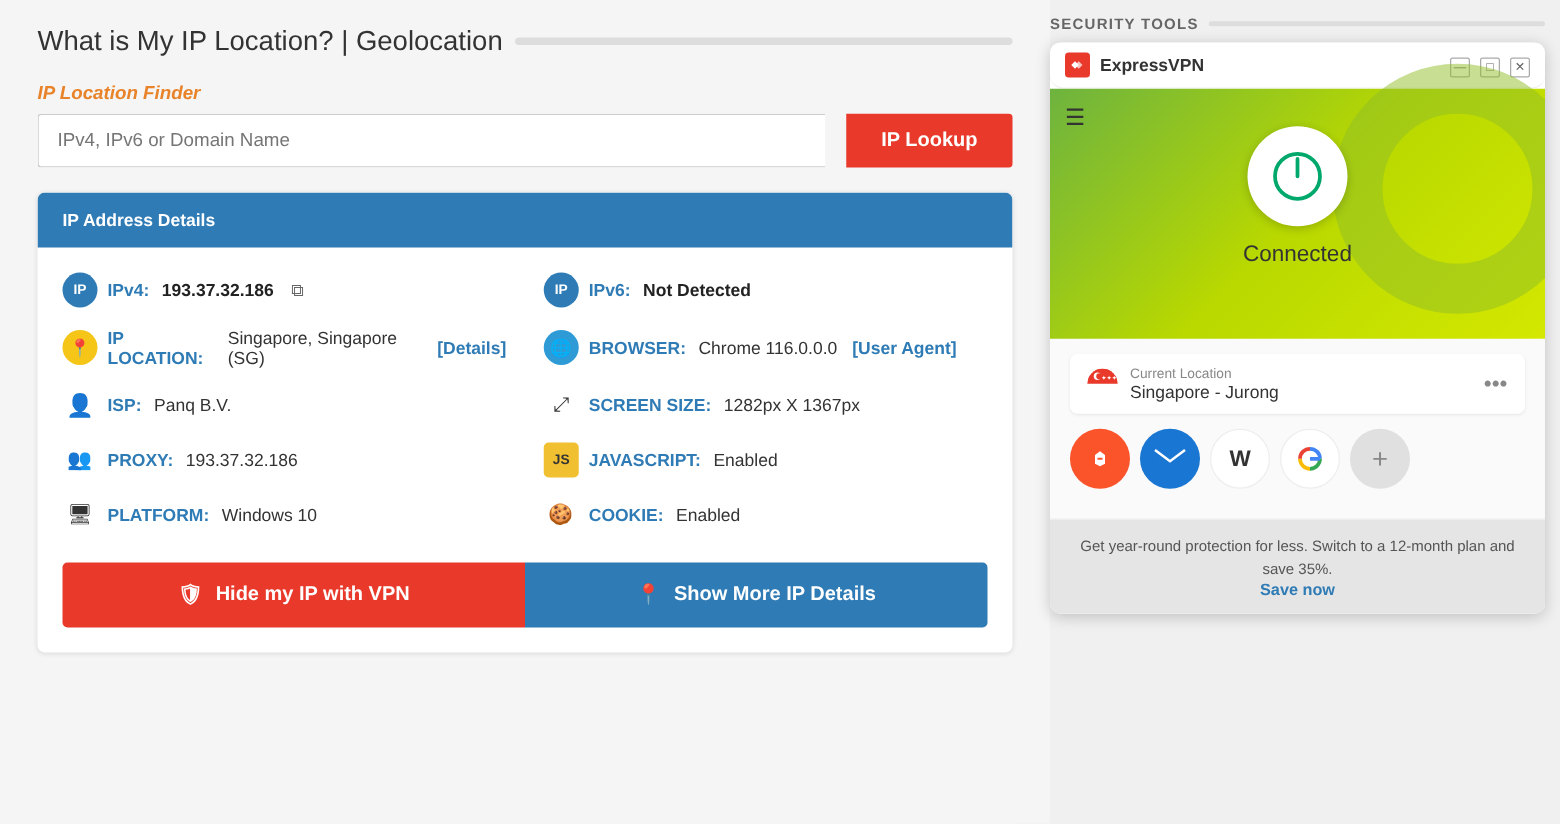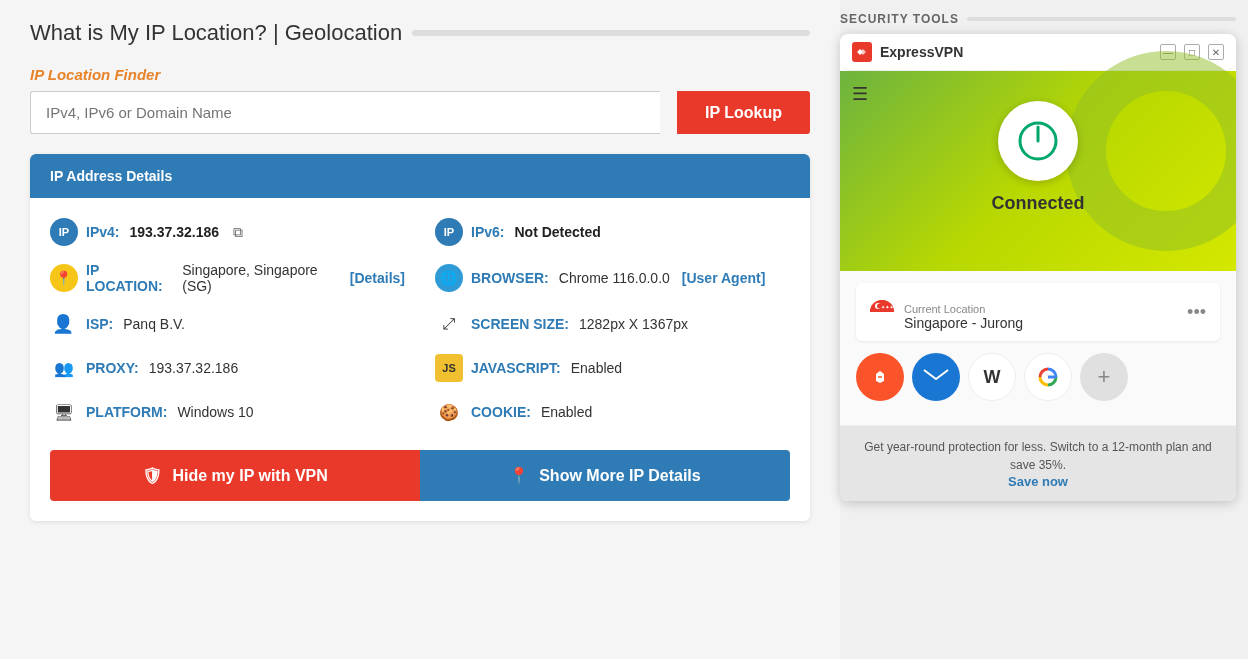--- a/index.html
+++ b/index.html
@@ -212,21 +212,21 @@
     
     .vpn-window {
       background: #fff;
       border-radius: 8px;
       overflow: hidden;
       box-shadow: 0 2px 12px rgba(0,0,0,0.2);
     }
     .vpn-titlebar {
       background: #fff;
       display: flex;
-      align-items: center;
+      align-items: flex-end;
       padding: 8px 12px;
       border-bottom: 1px solid #eee;
       border-radius: 11px;
     }
     .vpn-logo {
       display: flex;
       align-items: center;
       gap: 8px;
       flex: 1;
       font-weight: bold;
@@ -299,21 +299,21 @@
       box-shadow: 0 2px 8px rgba(0,0,0,0.2);
       z-index: 1;
     }
     .vpn-power-icon {
       width: 44px;
       height: 44px;
     }
     .vpn-connected-text {
       color: #333;
       font-size: 18px;
-      font-weight: bold;
+      font-weight: normal;
       margin-top: 12px;
       z-index: 1;
     }
 
     
     .vpn-bottom {
       background: #fafafa;
       padding: 12px 16px;
     }
     .vpn-location-row {
@@ -339,21 +339,20 @@
     }
     .flag-sg {
       background: linear-gradient(to bottom, #e8392b 50%, #fff 50%);
     }
     .vpn-location-info {
       flex: 1;
     }
     .vpn-current-location-label {
       font-size: 11px;
       color: #888;
-      margin-top: 10px;
     }
     .vpn-location-name {
       font-size: 14px;
       font-weight: normal;
       color: #333;
     }
     .vpn-dots {
       color: #888;
       font-size: 18px;
       cursor: pointer;

